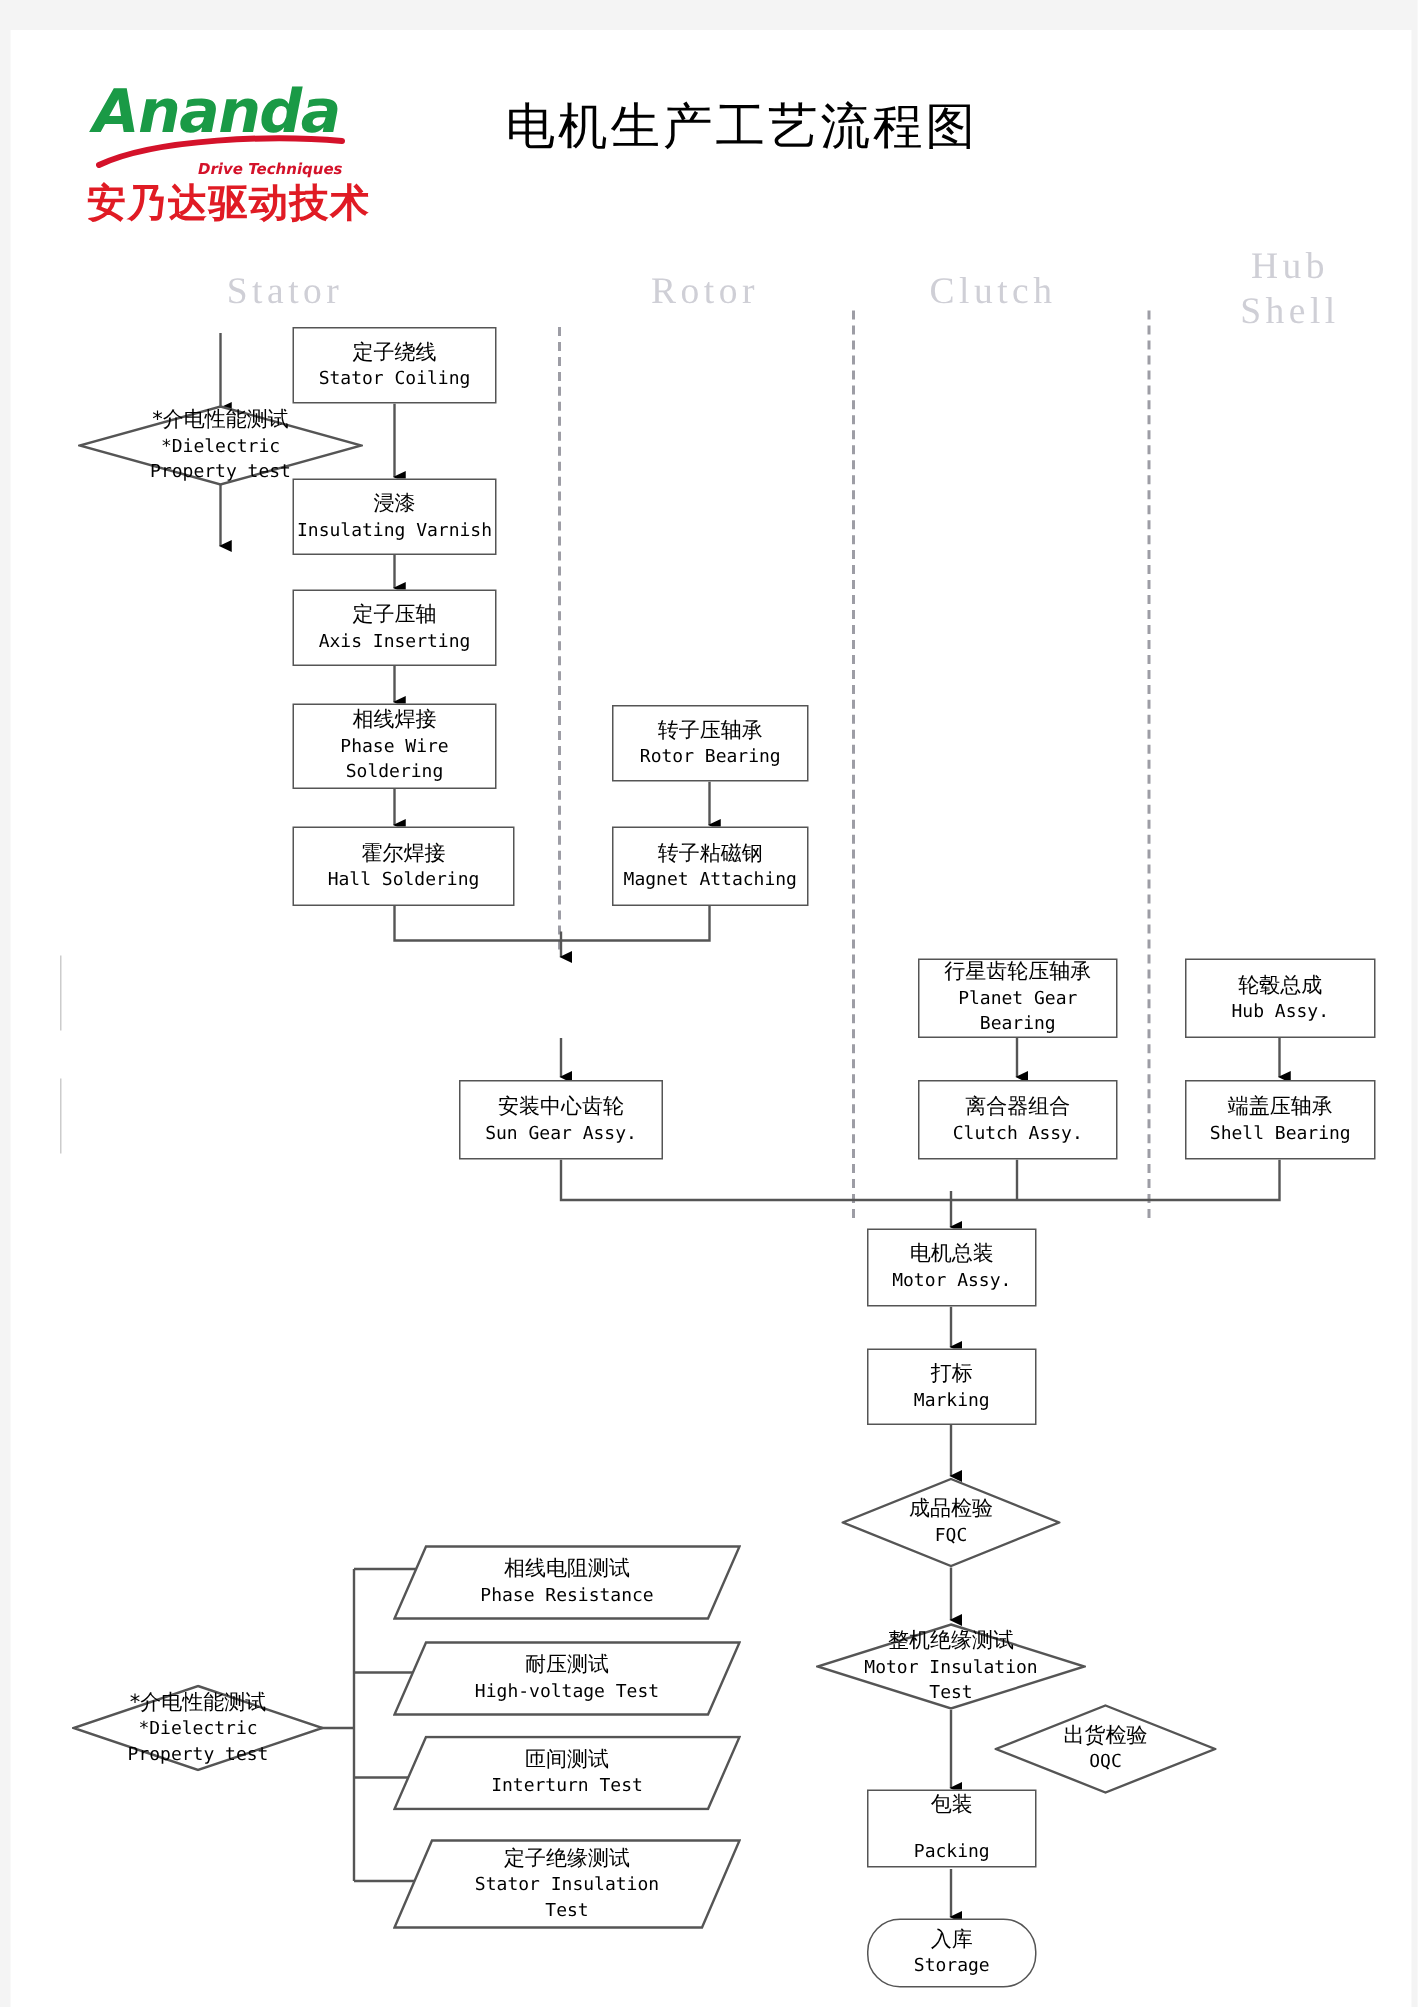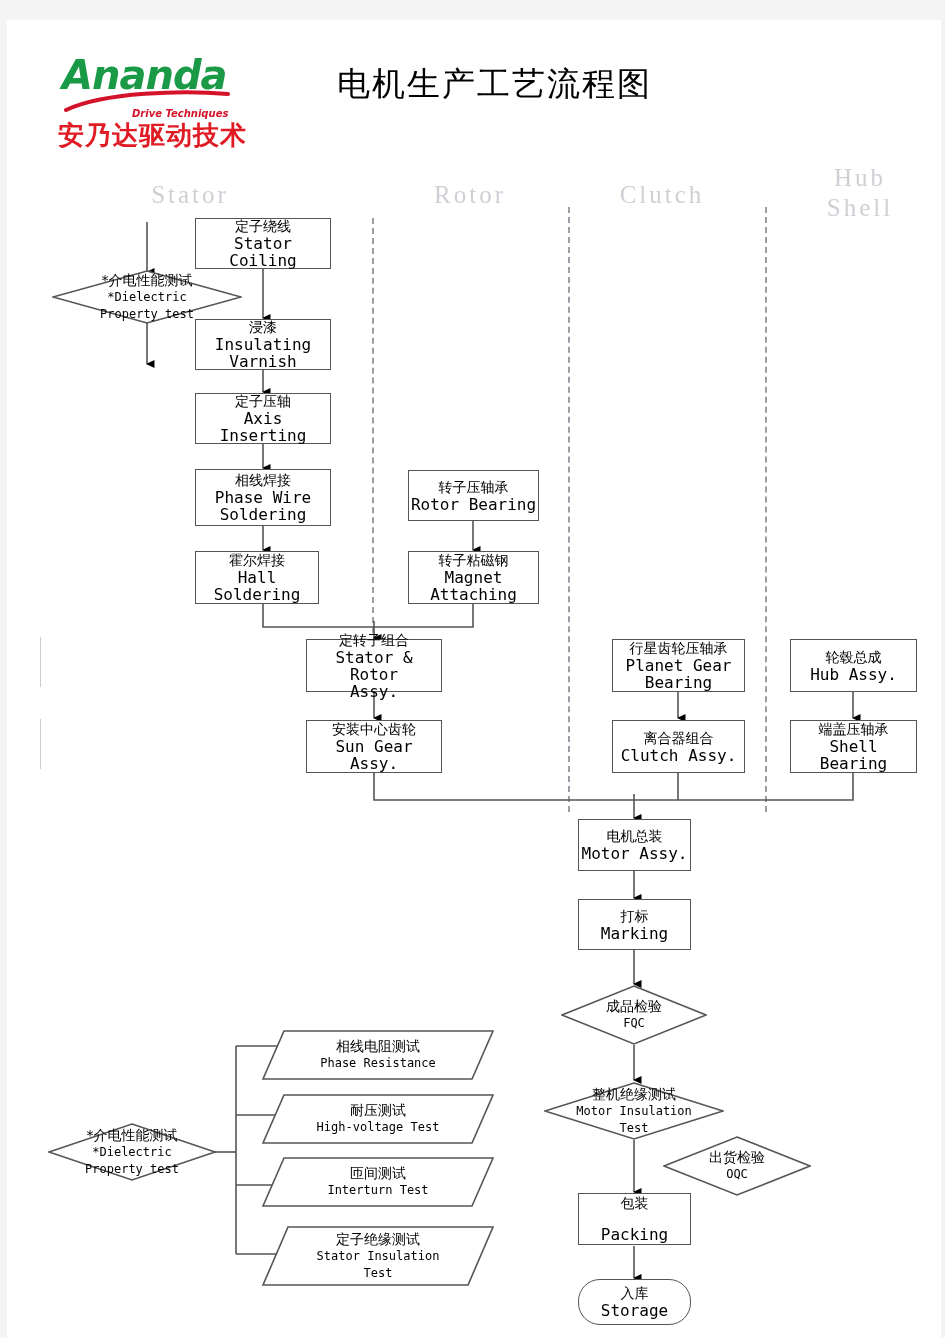--- a/index.html
+++ b/index.html
@@ -98,21 +98,21 @@
     align-items: center; justify-content: center;
     text-align: center;
     line-height: 17px;
   }
   .box .cn {
     font-family: "DejaVu Sans", sans-serif;
     font-size: 14px; color: #000;
   }
   .box .en {
     font-family: "DejaVu Sans Mono", "Liberation Mono", monospace;
-    font-size: 16px; color: #000;
+    font-size: 12px; color: #000;
   }
 
   .rounded { border-radius: 22px; }
 
   
   .diamond { position: absolute; }
   .diamond svg { position: absolute; left: 0; top: 0; }
   .diamond .dlabel {
     position: absolute; left: 0; top: 0; width: 100%; height: 100%;
     display: flex; flex-direction: column;
@@ -264,40 +264,35 @@
     <div class="cn">定子压轴</div>
     <div class="en">Axis Inserting</div>
   </div>
 
   <div class="box" style="left:195px; top:469px; width:136px; height:57px;">
     <div class="cn">相线焊接</div>
     <div class="en">Phase Wire</div>
     <div class="en">Soldering</div>
   </div>
 
-  <div class="box" style="left:195px; top:551px; width:124px; height:53px;">
+  <div class="box" style="left:195px; top:551px; width:148px; height:53px;">
     <div class="cn">霍尔焊接</div>
     <div class="en">Hall Soldering</div>
   </div>
 
   <div class="box" style="left:408px; top:470px; width:131px; height:51px;">
     <div class="cn">转子压轴承</div>
     <div class="en">Rotor Bearing</div>
   </div>
 
   <div class="box" style="left:408px; top:551px; width:131px; height:53px;">
     <div class="cn">转子粘磁钢</div>
     <div class="en">Magnet Attaching</div>
   </div>
 
-  <div class="box" style="left:306px; top:639px; width:136px; height:53px;">
-    <div class="cn">定转子组合</div>
-    <div class="en">Stator &amp; Rotor</div>
-    <div class="en">Assy.</div>
-  </div>
 
   <div class="box" style="left:306px; top:720px; width:136px; height:53px;">
     <div class="cn">安装中心齿轮</div>
     <div class="en">Sun Gear Assy.</div>
   </div>
 
   <div class="box" style="left:612px; top:639px; width:133px; height:53px;">
     <div class="cn">行星齿轮压轴承</div>
     <div class="en">Planet Gear</div>
     <div class="en">Bearing</div>

